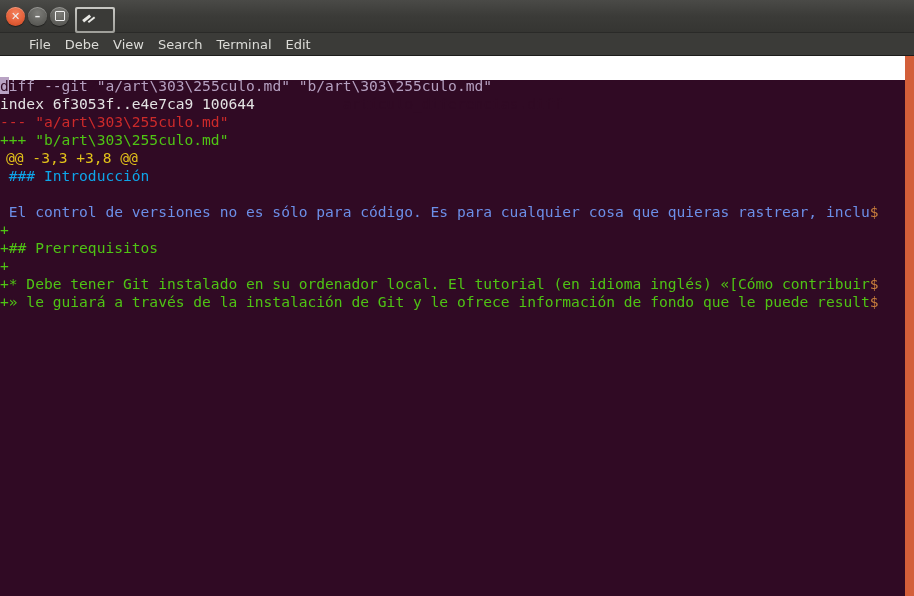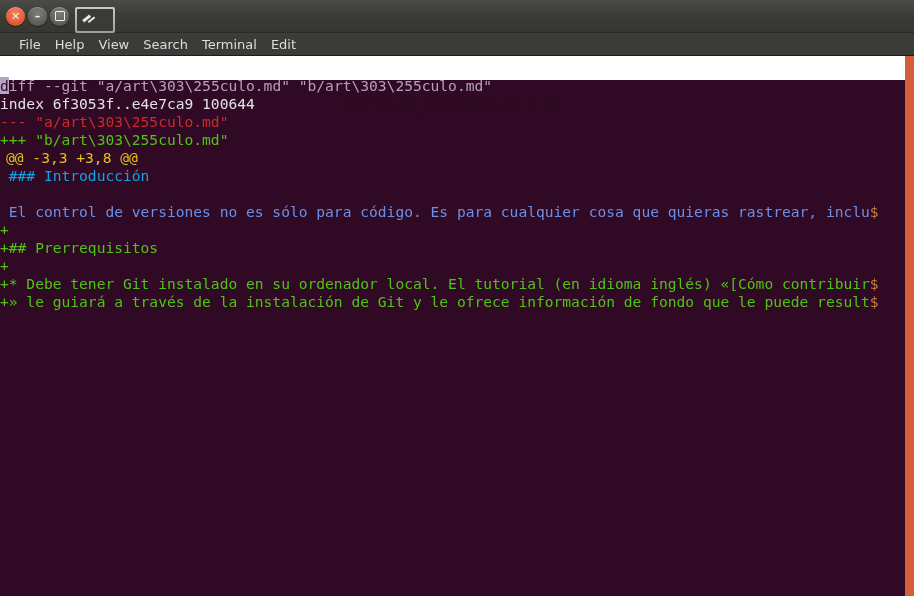--- a/index.html
+++ b/index.html
@@ -106,21 +106,21 @@
     text-shadow: 0 -1px 0 rgba(0,0,0,0.55);
     pointer-events: none;
   }
 
   
   .menubar {
     height: 22px;
     background: #3b3b38;
     display: flex;
     align-items: center;
-    padding-left: 12px;
+    padding-left: 22px;
     border-bottom: 1px solid #1d1d1b;
   }
   .menu-item {
     font-family: "DejaVu Sans", sans-serif;
     font-size: 13px;
     color: #dcdcd8;
     padding: 0 7px;
     cursor: default;
     white-space: nowrap;
   }
@@ -209,21 +209,21 @@
         <span class="wb-glyph"></span>
       </div>
     </div>
     <div class="term-icon">
       <div class="term-icon-inner"></div>
     </div>
   </div>
 
   <div class="menubar">
     <div class="menu-item">File</div>
-    <div class="menu-item">Help</div>
+    <div class="menu-item">Debe</div>
     <div class="menu-item">View</div>
     <div class="menu-item">Search</div>
     <div class="menu-item">Terminal</div>
     <div class="menu-item">Edit</div>
   </div>
 
   <div class="terminal">
     <div class="screen">
 
       <div class="nano-title">

